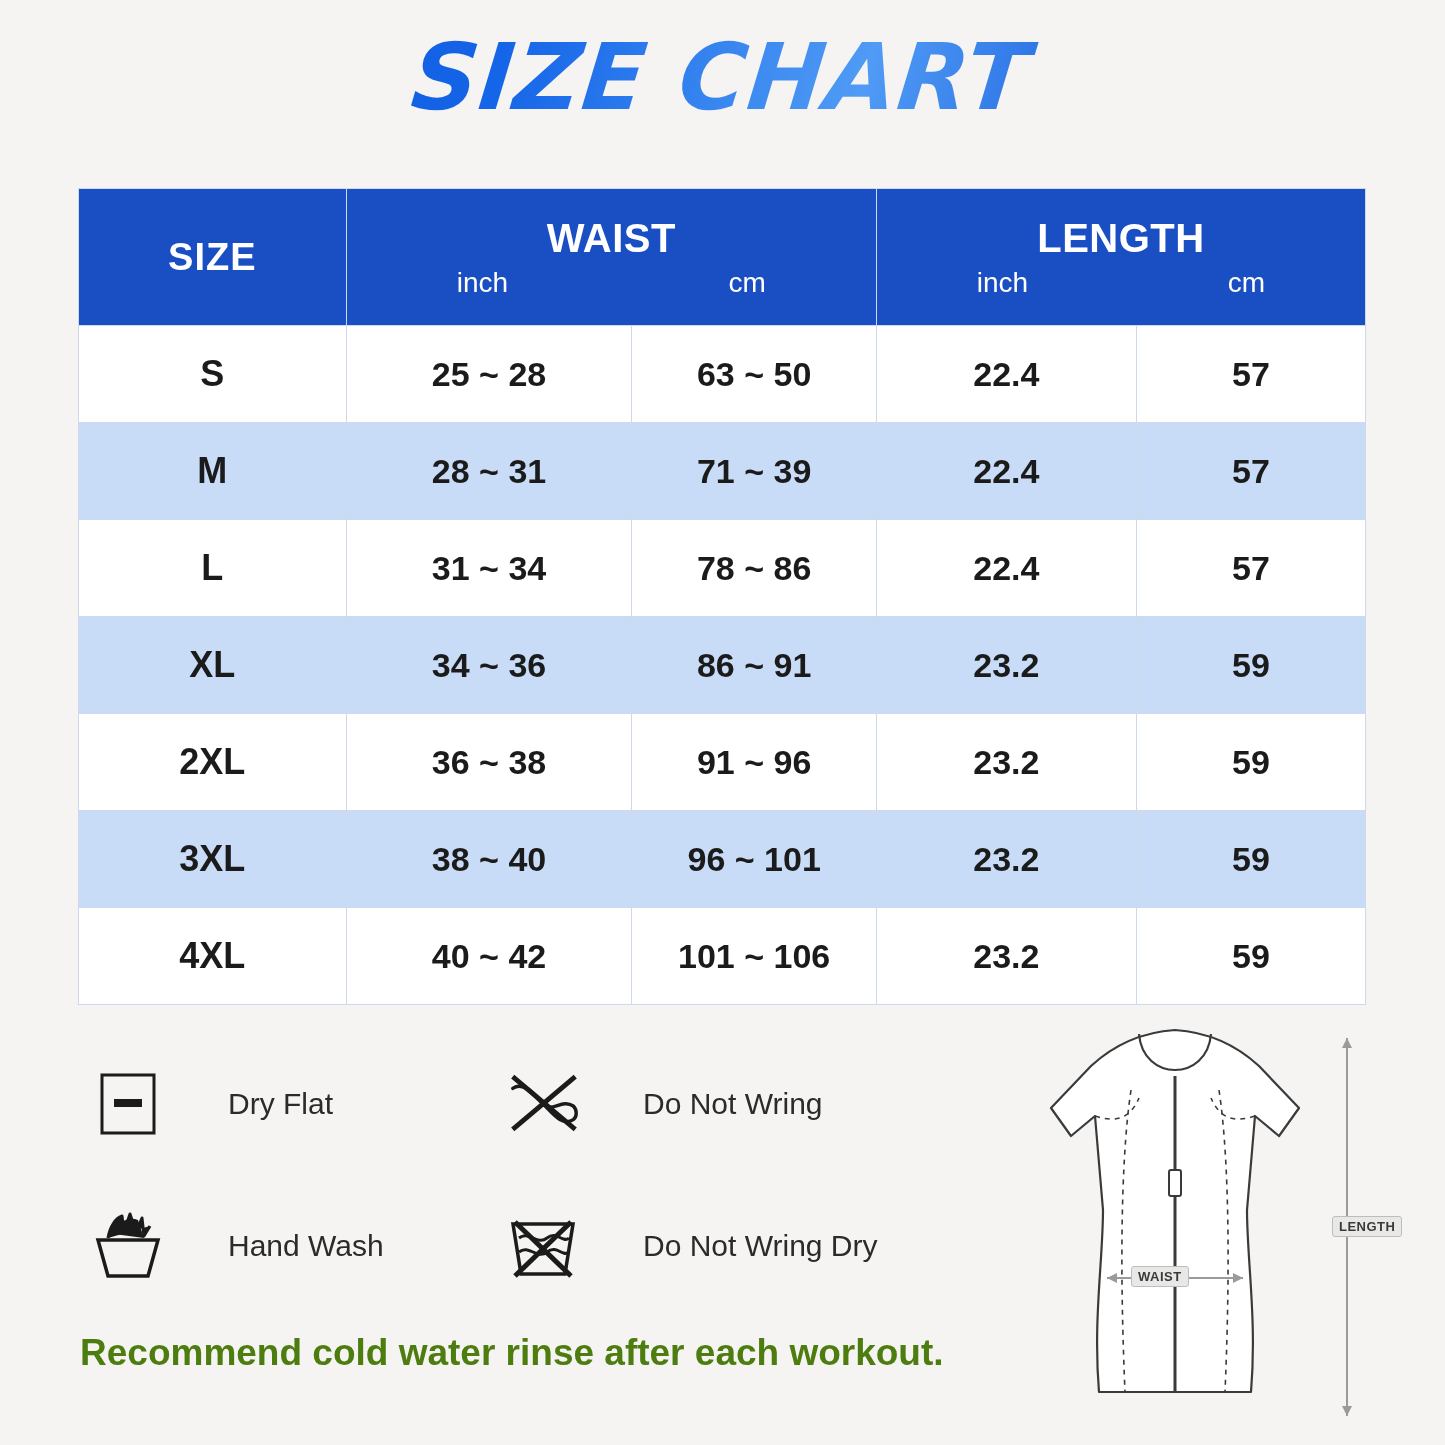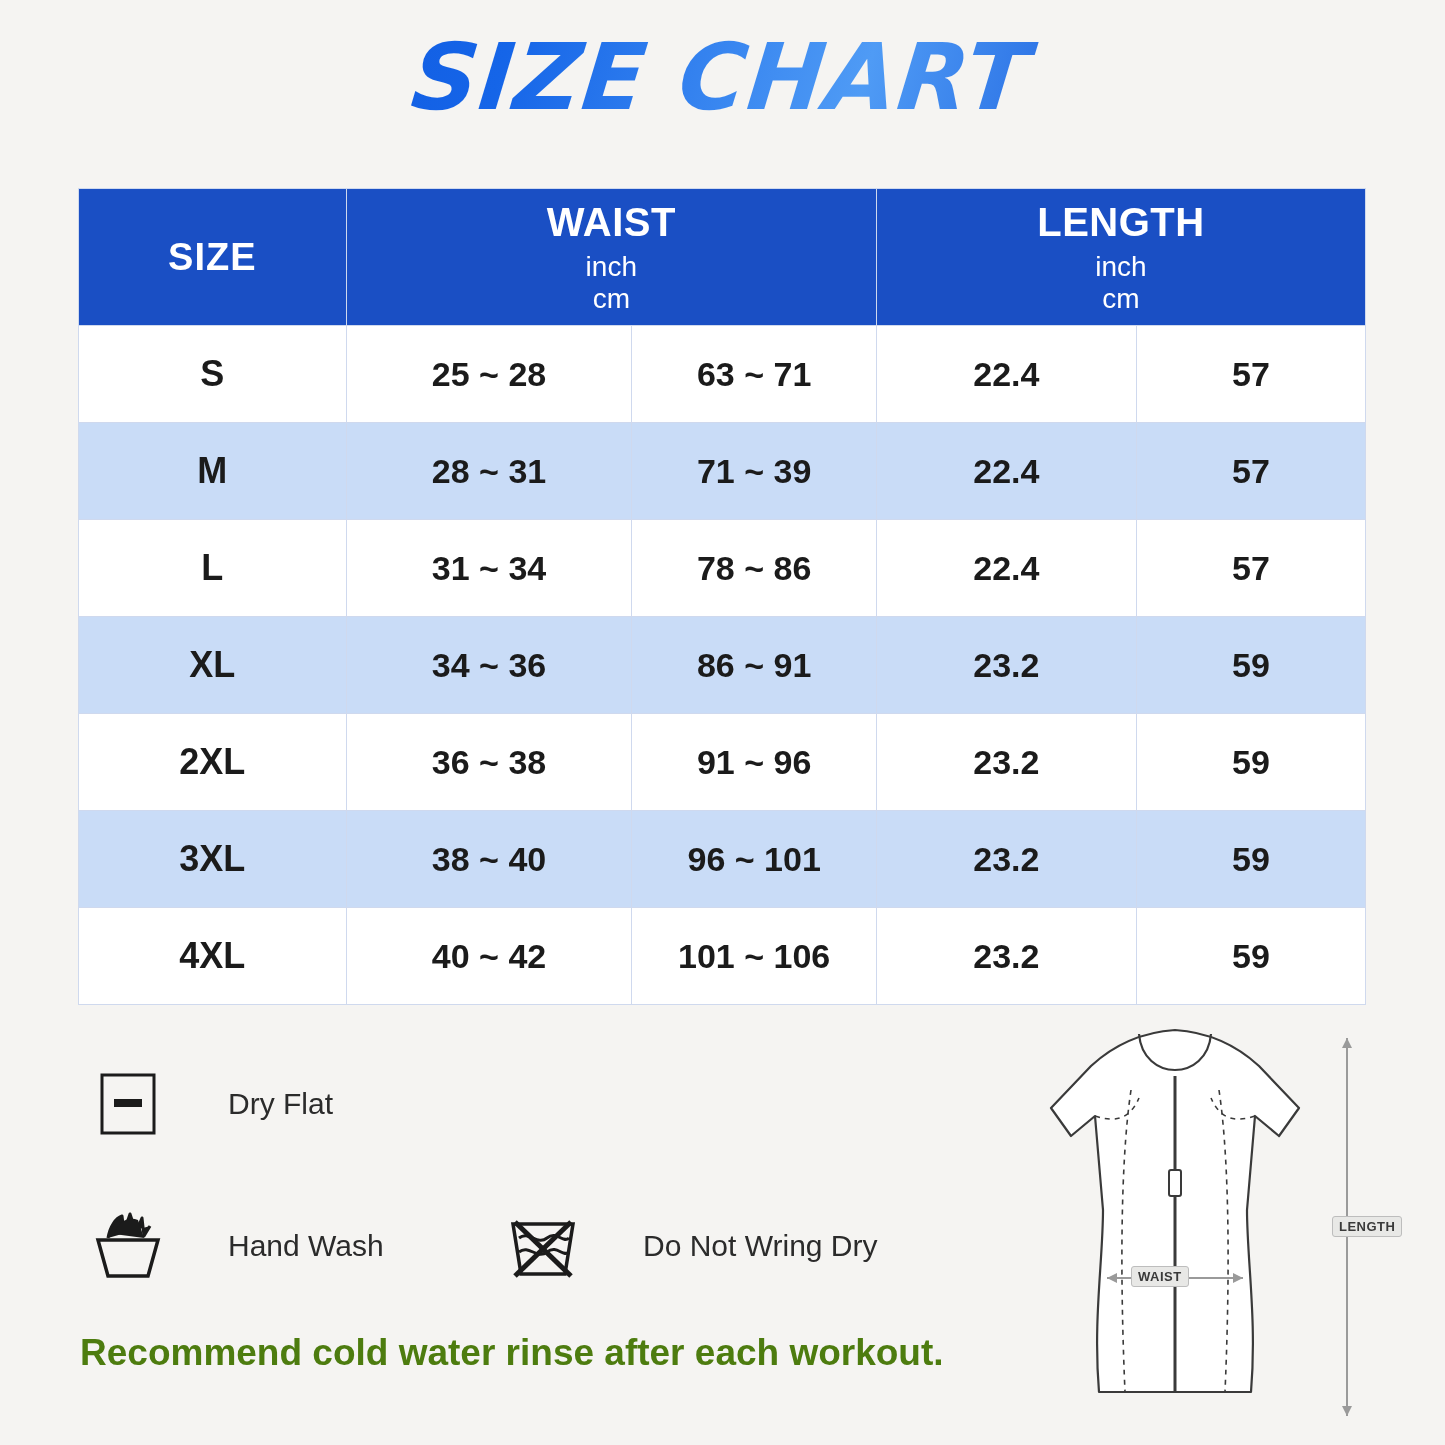--- a/index.html
+++ b/index.html
@@ -77,21 +77,20 @@
     font-size: 40px;
     font-weight: bold;
     letter-spacing: 0.5px;
     margin-bottom: 6px;
   }
   .hdr-group .units {
     display: flex;
     justify-content: space-around;
     font-size: 28px;
     font-weight: normal;
-    flex-direction: column;
   }
   tbody td {
     height: 94px;
     font-size: 34px;
     font-weight: bold;
     color: #1b1b1b;
     background: #ffffff;
   }
   tbody tr.alt td {
     background: #c9dcf7;
@@ -211,21 +210,21 @@
                 <span>cm</span>
               </div>
             </div>
           </th>
         </tr>
       </thead>
       <tbody>
         <tr>
           <td class="size-cell">S</td>
           <td>25 ~ 28</td>
-          <td>63 ~ 71</td>
+          <td>63 ~ 50</td>
           <td>22.4</td>
           <td>57</td>
         </tr>
         <tr class="alt">
           <td class="size-cell">M</td>
           <td>28 ~ 31</td>
           <td>71 ~ 39</td>
           <td>22.4</td>
           <td>57</td>
         </tr>
@@ -271,20 +270,30 @@
   <div class="care">
     <div class="care-row">
       <div class="care-item">
         <div class="care-icon">
           <svg width="80" height="70" viewBox="0 0 80 70">
             <rect x="14" y="6" width="52" height="58" fill="none" stroke="#1b1b1b" stroke-width="3"></rect>
             <rect x="26" y="30" width="28" height="8" fill="#1b1b1b"></rect>
           </svg>
         </div>
         <div class="care-label">Dry Flat</div>
+      </div>
+      <div class="care-item">
+        <div class="care-icon">
+          <svg width="86" height="72" viewBox="0 0 86 72">
+            <path d="M12 20 C24 12, 34 28, 43 36 C52 44, 62 60, 74 52 C78 49, 78 42, 74 38 C62 30, 52 46, 43 36 C34 26, 24 12, 12 20 Z" fill="none" stroke="#1b1b1b" stroke-width="3.5" stroke-linejoin="round"></path>
+            <line x1="12" y1="8" x2="76" y2="62" stroke="#1b1b1b" stroke-width="5"></line>
+            <line x1="76" y1="8" x2="12" y2="62" stroke="#1b1b1b" stroke-width="5"></line>
+          </svg>
+        </div>
+        <div class="care-label">Do Not Wring</div>
       </div>
     </div>
     <div class="care-row">
       <div class="care-item">
         <div class="care-icon">
           <svg width="80" height="76" viewBox="0 0 80 76">
             <path d="M10 32 L70 32 L60 68 L20 68 Z" fill="none" stroke="#1b1b1b" stroke-width="3.5"></path>
             <path d="M20 30 C22 18, 28 10, 34 8 L36 24 L42 6 L48 24 L54 10 L56 28 L62 18" fill="#1b1b1b" stroke="#1b1b1b" stroke-width="3" stroke-linejoin="round"></path>
             <path d="M26 26 C30 14, 40 8, 50 12 L56 30 Z" fill="#1b1b1b"></path>
           </svg>

